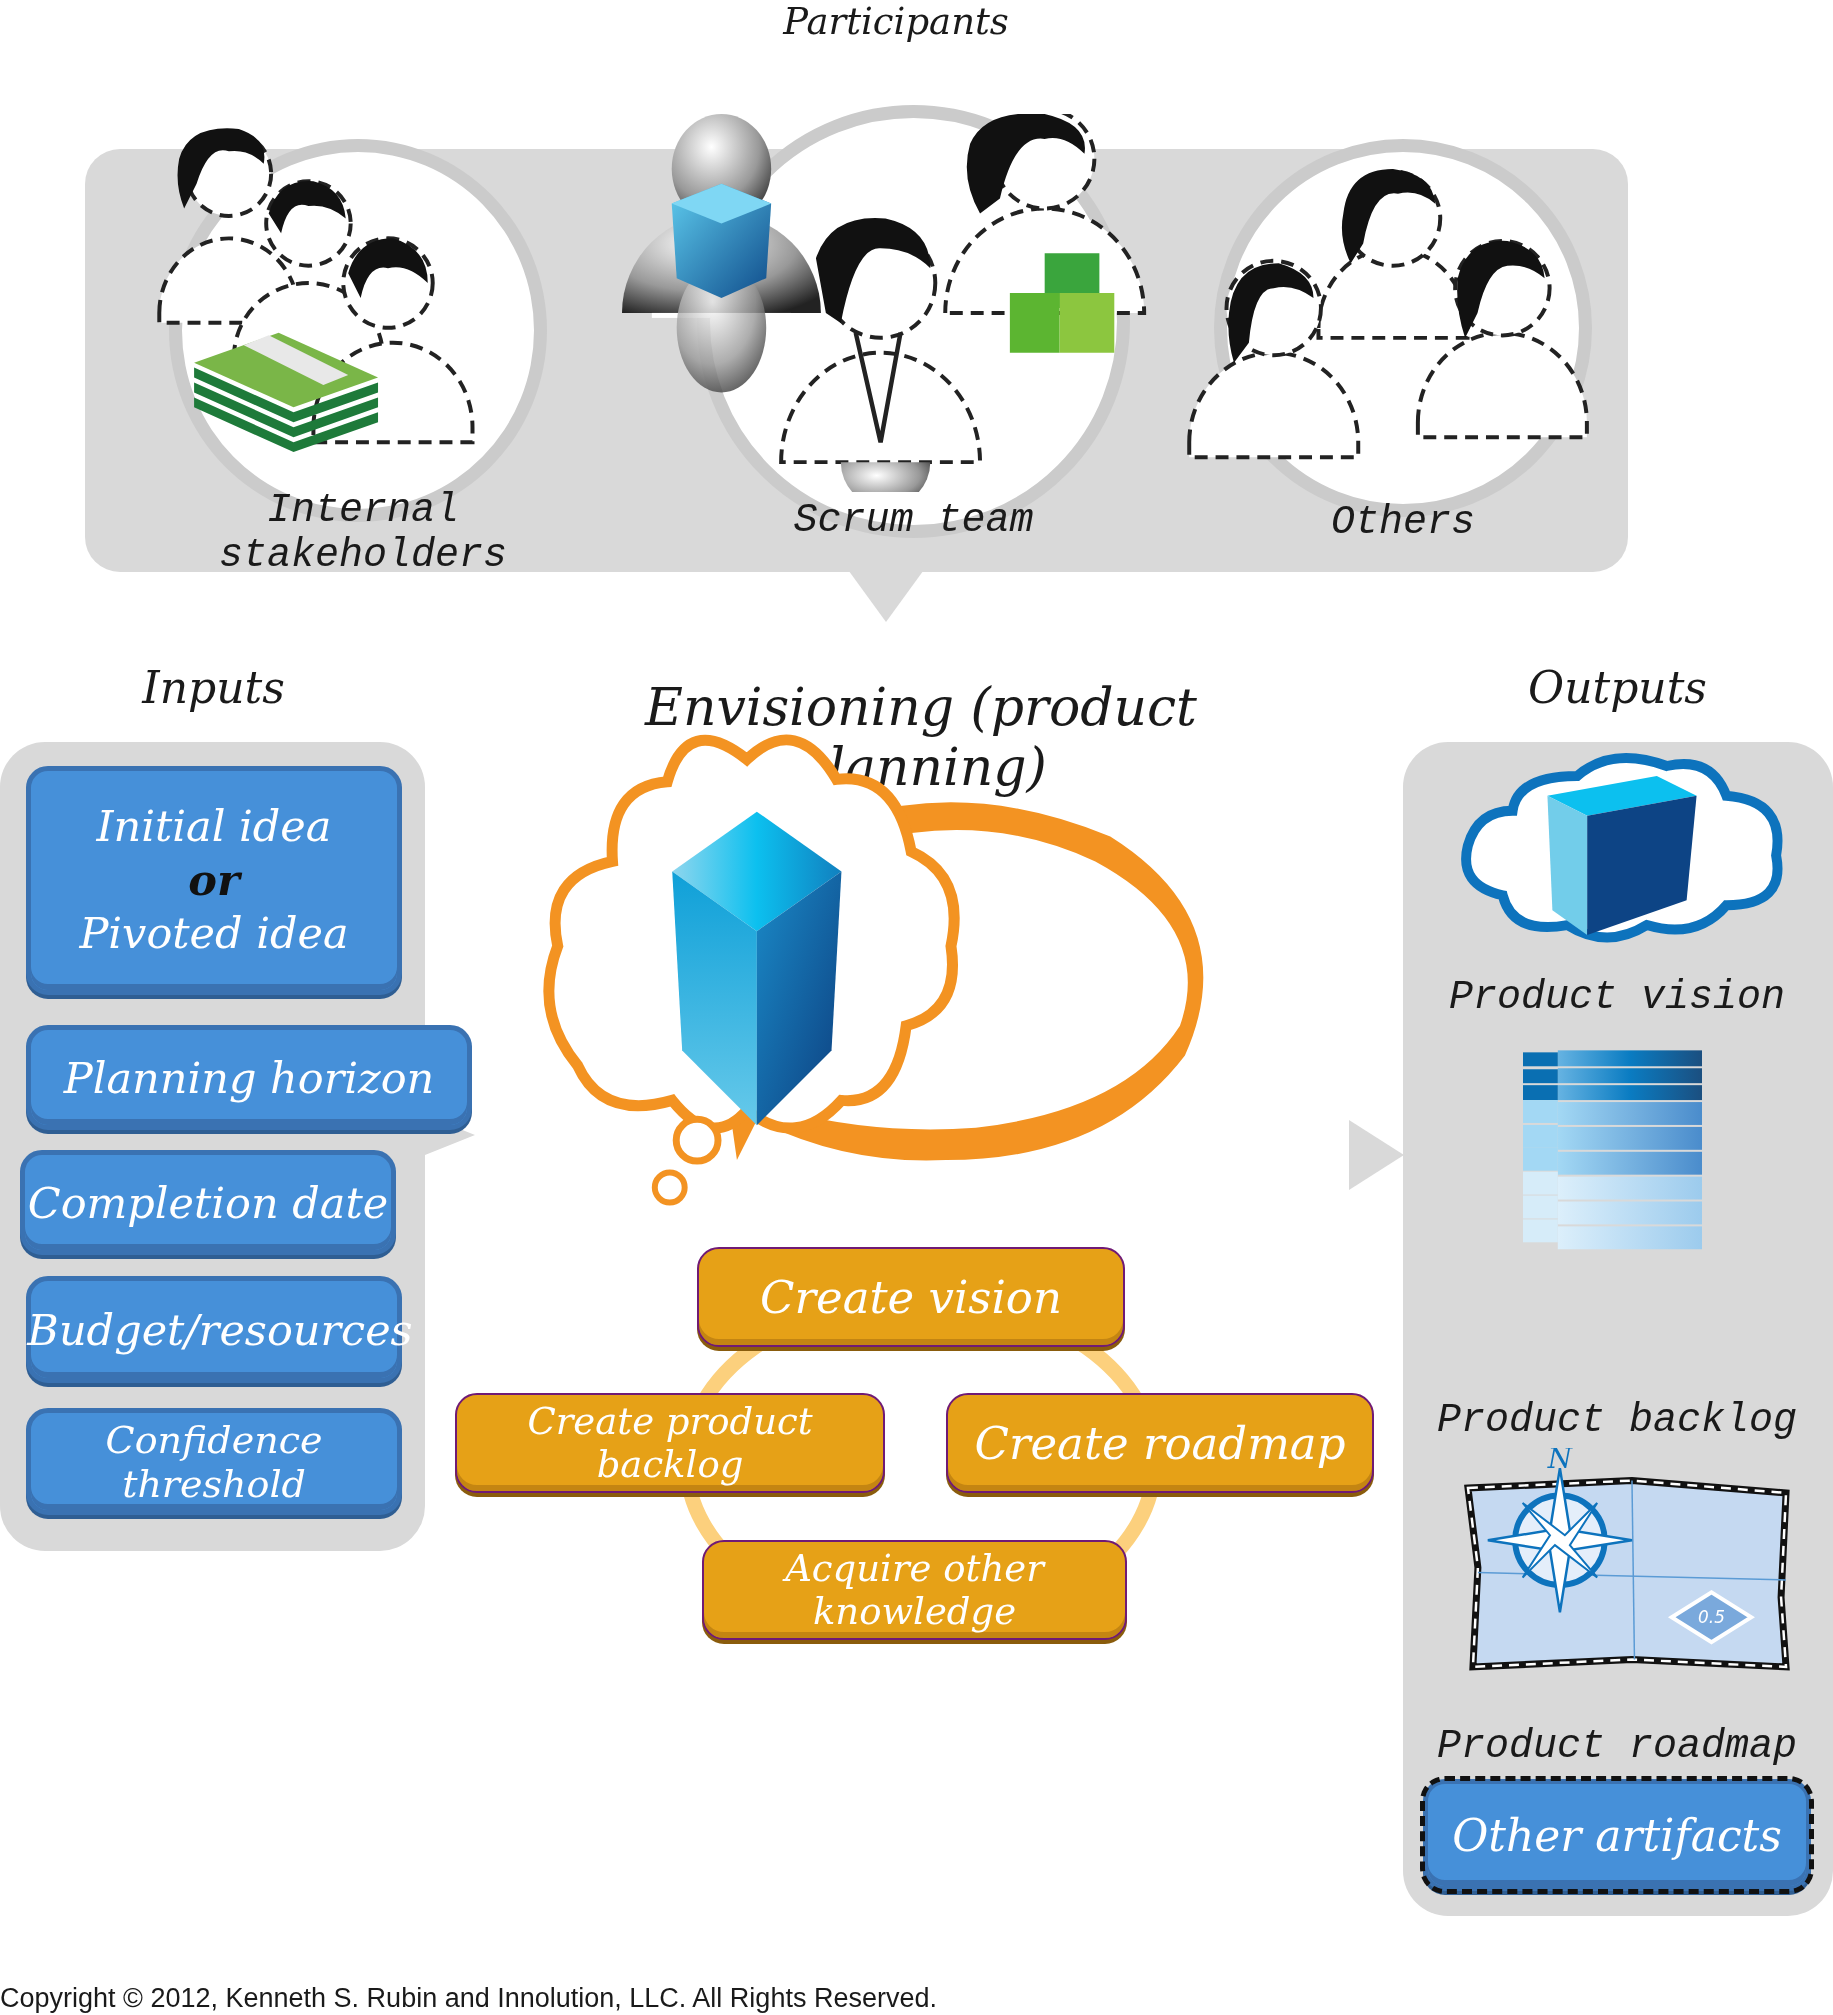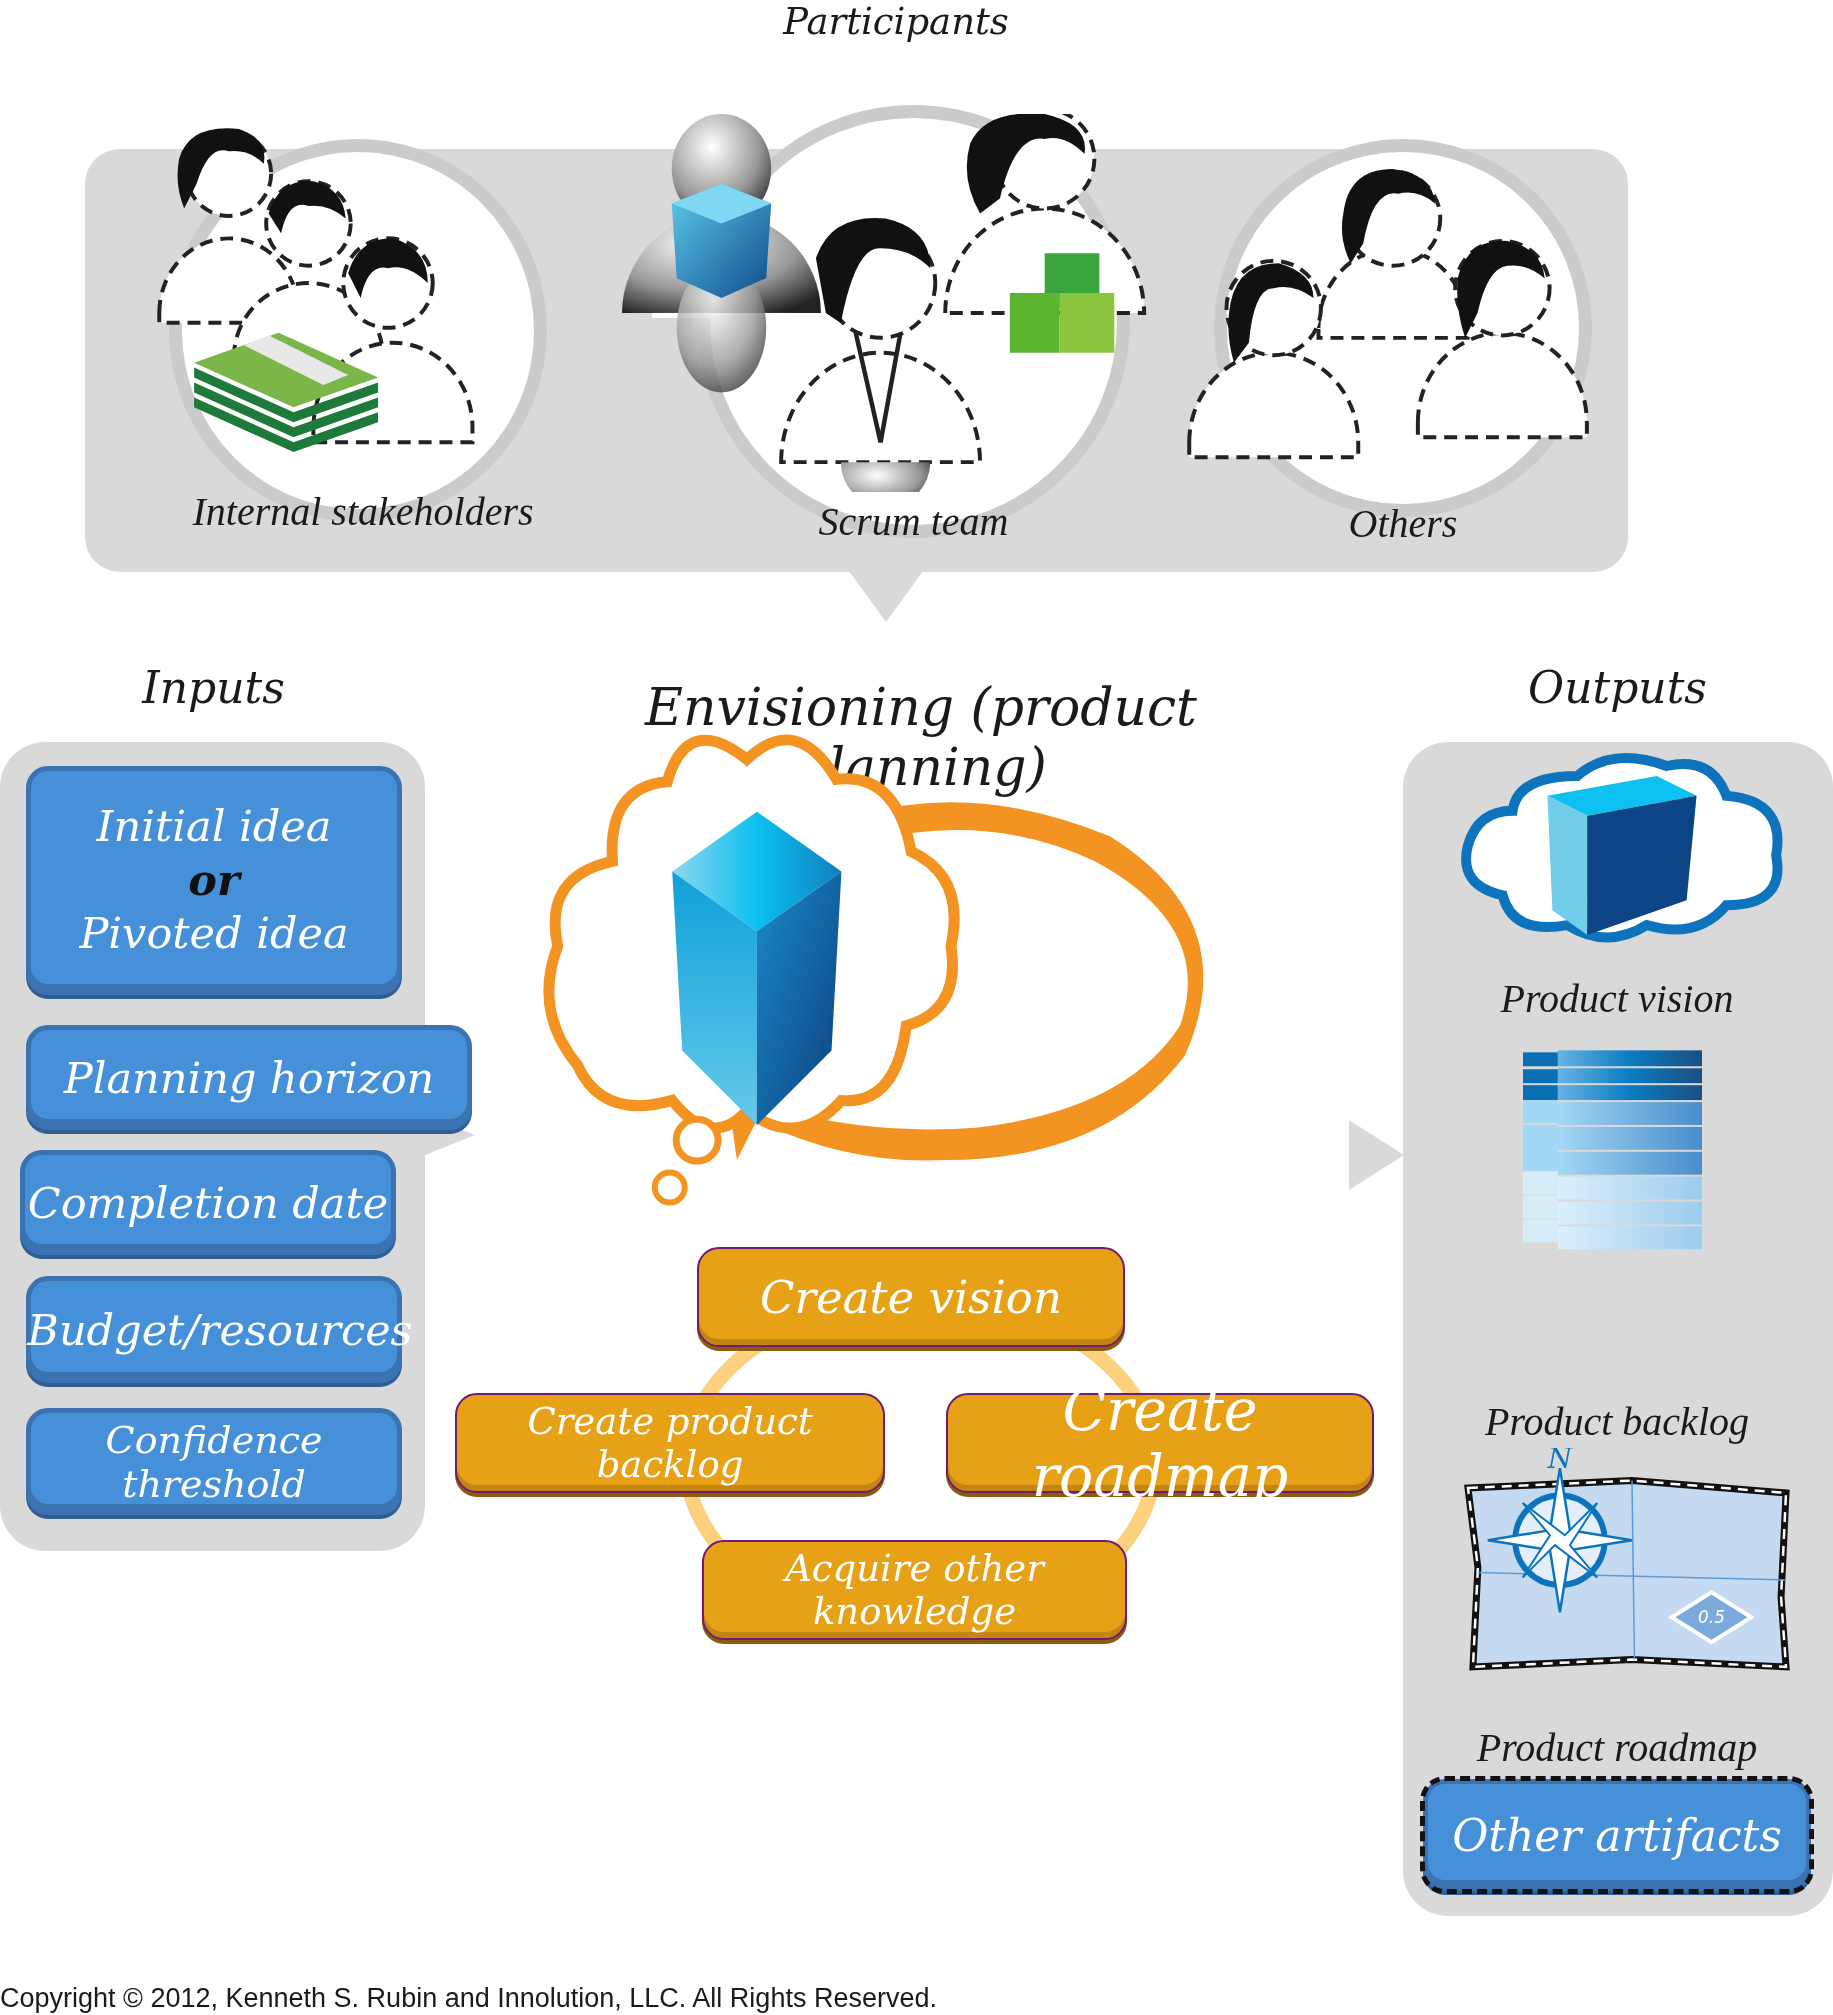--- a/index.html
+++ b/index.html
@@ -11,21 +11,21 @@
   .sub { font-size: 44px; text-align: center; }
   .gray-panel { background: #d9d9d9; border-radius: 40px; }
   .blue-box { background: #4690d9; border: 5px solid #3a72b2; border-radius: 22px;
               box-shadow: inset 0 -6px 0 #3a72b2, 0 4px 0 #2f5e93; color: #fff;
               display: flex; align-items: center; justify-content: center; text-align: center;
               font-family: "DejaVu Serif", serif; font-style: italic; font-size: 43px; box-sizing: border-box; }
   .orange-box { background: #e6a117; border: 2px solid #701a75; border-radius: 22px;
                 box-shadow: inset 0 -6px 0 #c48512, 0 4px 0 #8a5c0c; color: #fff;
                 display: flex; align-items: center; justify-content: center; text-align: center;
                 font-family: "DejaVu Serif", serif; font-style: italic; box-sizing: border-box; }
-  .label { font-size: 40px; text-align: center; font-family: Liberation Serif, serif; font-style: italic; }
+  .label { font-size: 40px; text-align: center; font-family: Liberation Mono, monospace; font-style: italic; }
   .circle { border-radius: 50%; background: #fff; border: 13px solid #cbcbcb; box-sizing: border-box; }
   .copyright { font-family: "Liberation Sans", sans-serif; font-size: 27px; }
 </style>
 </head>
 <body>
 
 <div class="abs hand title" style="left:672px; top:0px; width:448px;">Participants</div>
 
 <div class="abs gray-panel" style="left:85px; top:149px; width:1543px; height:423px; border-radius:35px;"></div>
 
@@ -172,21 +172,21 @@
 
 <svg class="abs" style="left:1349px; top:1120px;" width="55" height="70" viewBox="0 0 110 140">
   <polygon points="0,0 110,70 0,140" fill="#d9d9d9"></polygon>
 </svg>
 
 <svg class="abs" style="left:612px; top:1274px;" width="617" height="378" viewBox="0 0 1240 760">
   <ellipse cx="620" cy="380" rx="470" ry="330" fill="none" stroke="#fcd07d" stroke-width="30"></ellipse>
 </svg>
 <div class="abs orange-box" style="left:697px; top:1247px; width:428px; height:100px; font-size:45px;">Create vision</div>
 <div class="abs orange-box" style="left:455px; top:1393px; width:430px; height:100px; font-size:37px;">Create product backlog</div>
-<div class="abs orange-box" style="left:946px; top:1393px; width:428px; height:100px; font-size:57px;">Create roadmap</div>
+<div class="abs orange-box" style="left:946px; top:1393px; width:428px; height:100px; font-size:45px;">Create roadmap</div>
 <div class="abs orange-box" style="left:702px; top:1540px; width:425px; height:100px; font-size:37px;">Acquire other knowledge</div>
 
 <div class="abs hand sub" style="left:1518px; top:662px; width:199px;">Outputs</div>
 <div class="abs gray-panel" style="left:1403px; top:742px; width:430px; height:1174px; border-radius:45px;"></div>
 
 <svg class="abs" style="left:1448px; top:746px;" width="348" height="209" viewBox="0 0 700 420">
   <path d="M130,130 Q140,60 260,60 Q330,0 440,40 Q530,20 560,100 Q680,110 660,220 Q680,320 560,320 Q500,390 400,360 Q320,410 240,360 Q130,380 110,300 Q20,280 40,200 Q60,130 130,130 Z" fill="#fff" stroke="#0d73bd" stroke-width="20"></path>
   <polygon points="200,100 420,60 500,100 280,140" fill="#0cc0ef"></polygon>
   <polygon points="200,100 280,140 280,380 210,330" fill="#72cdea"></polygon>
   <polygon points="280,140 500,100 480,310 280,380" fill="#0d4485"></polygon>

